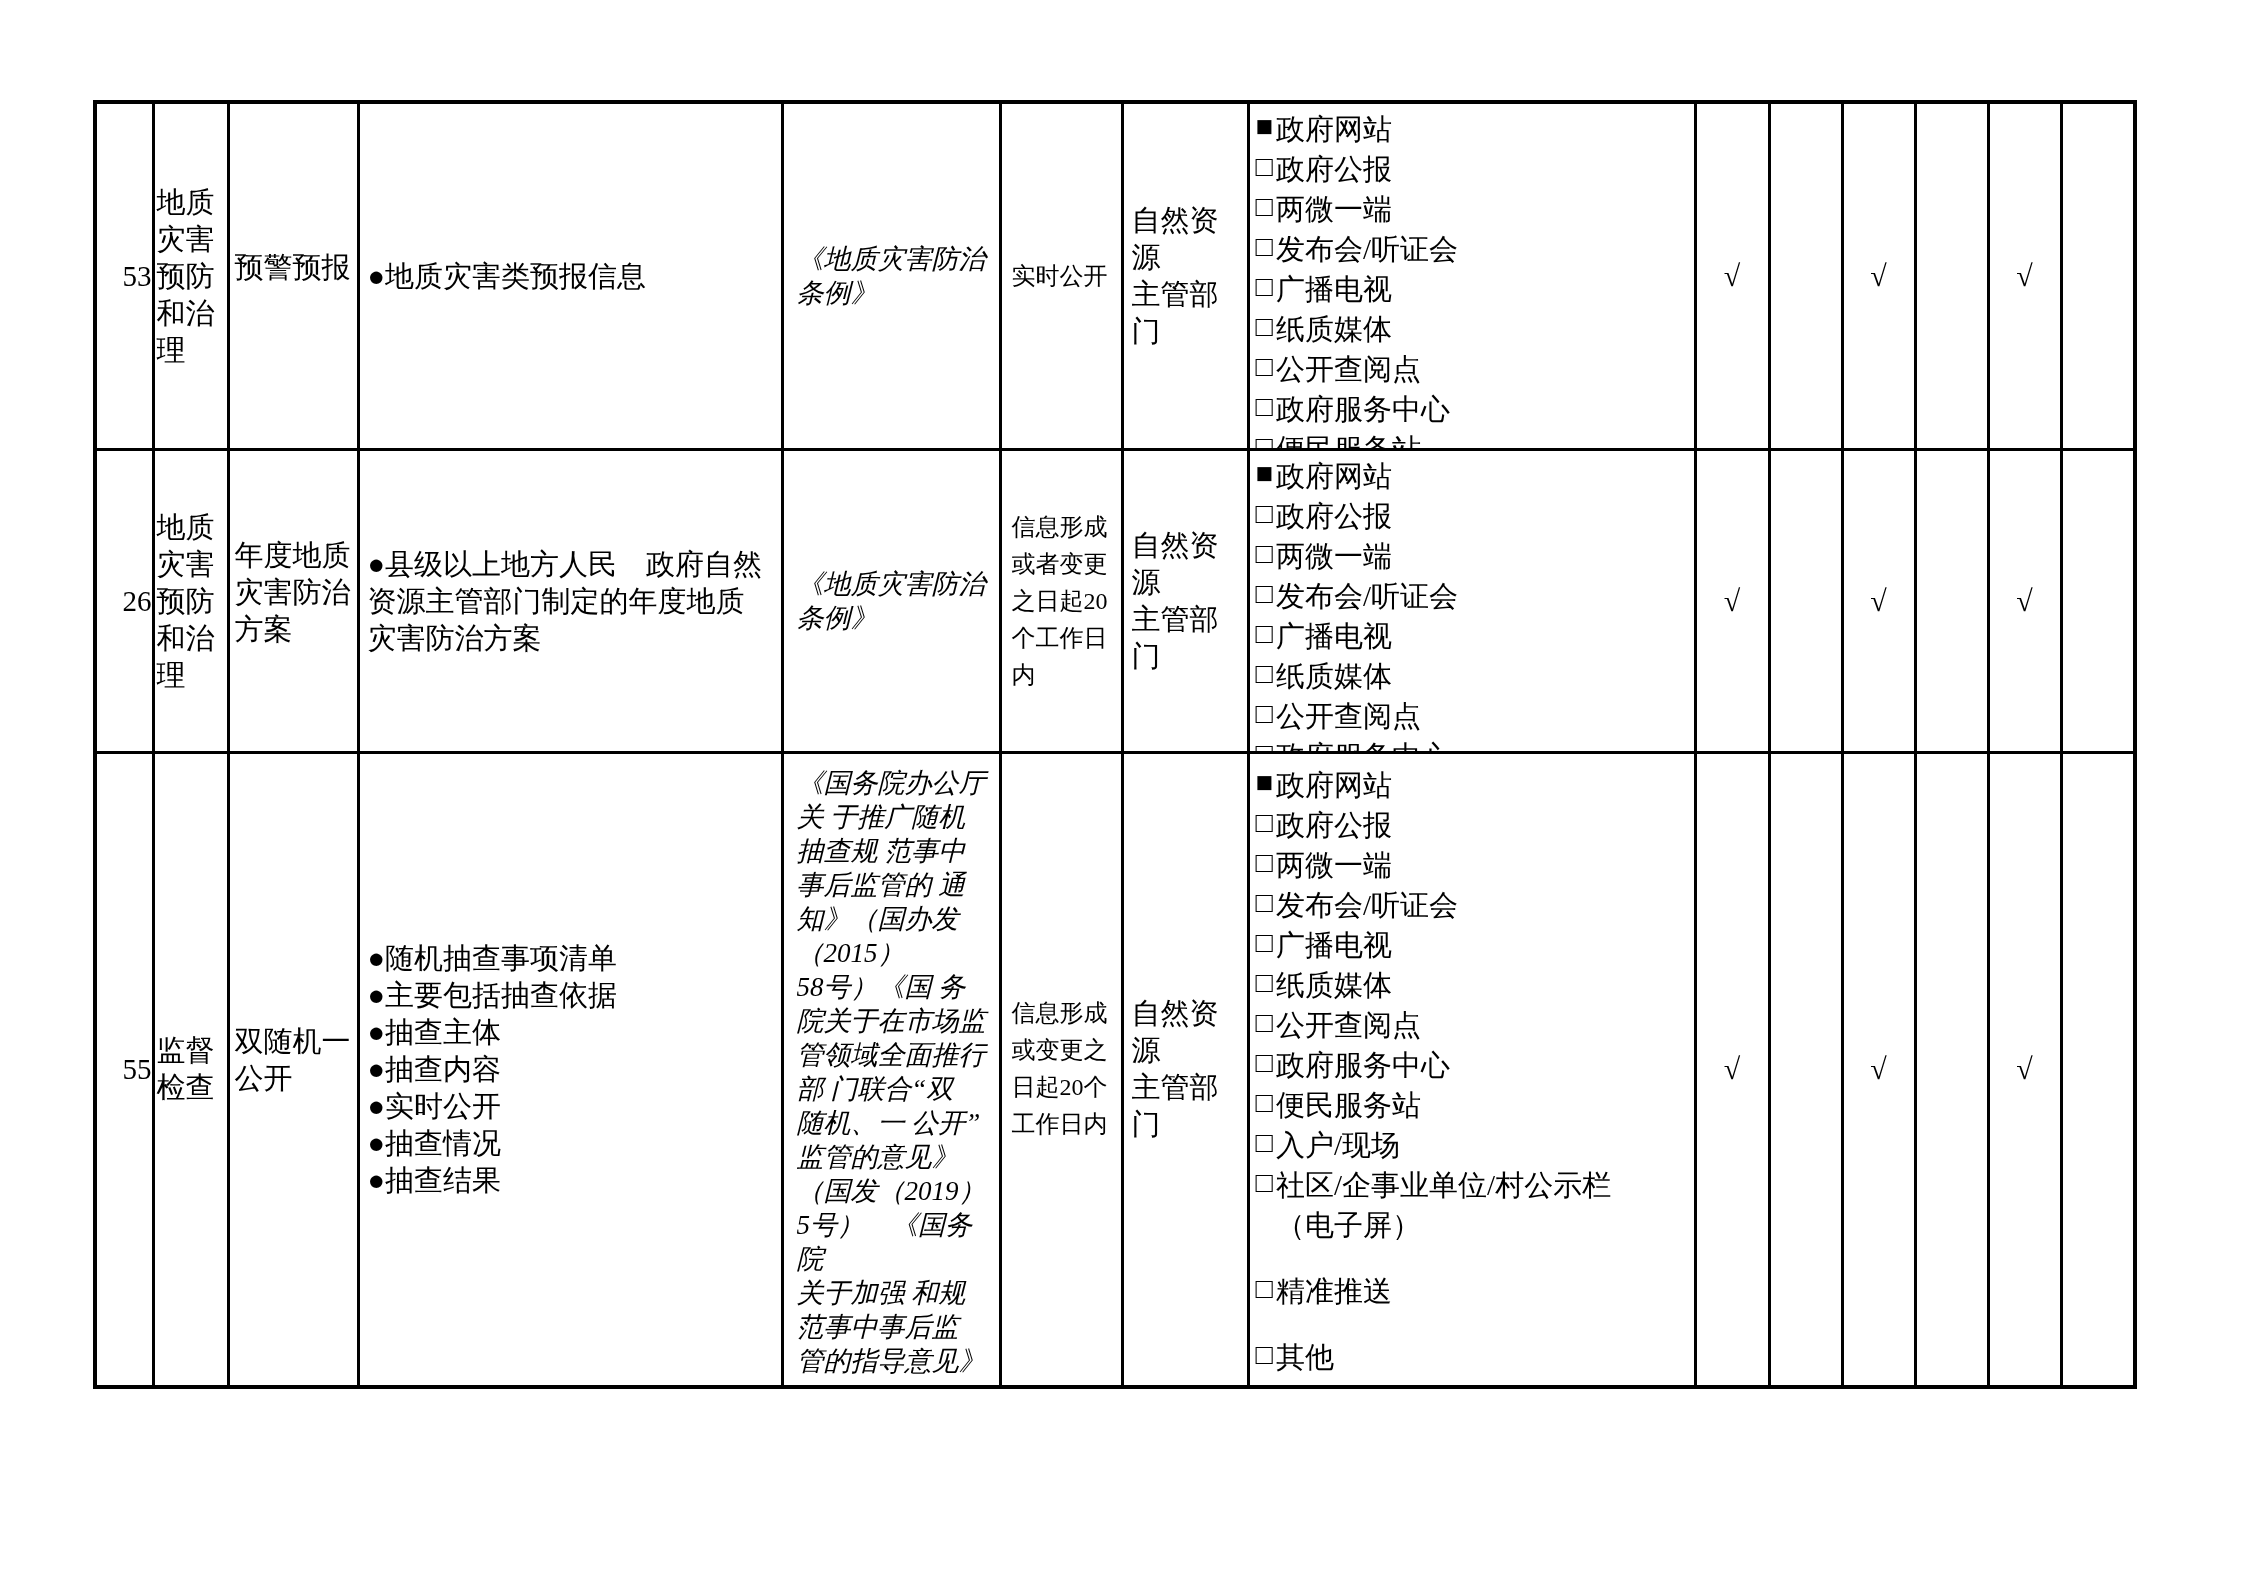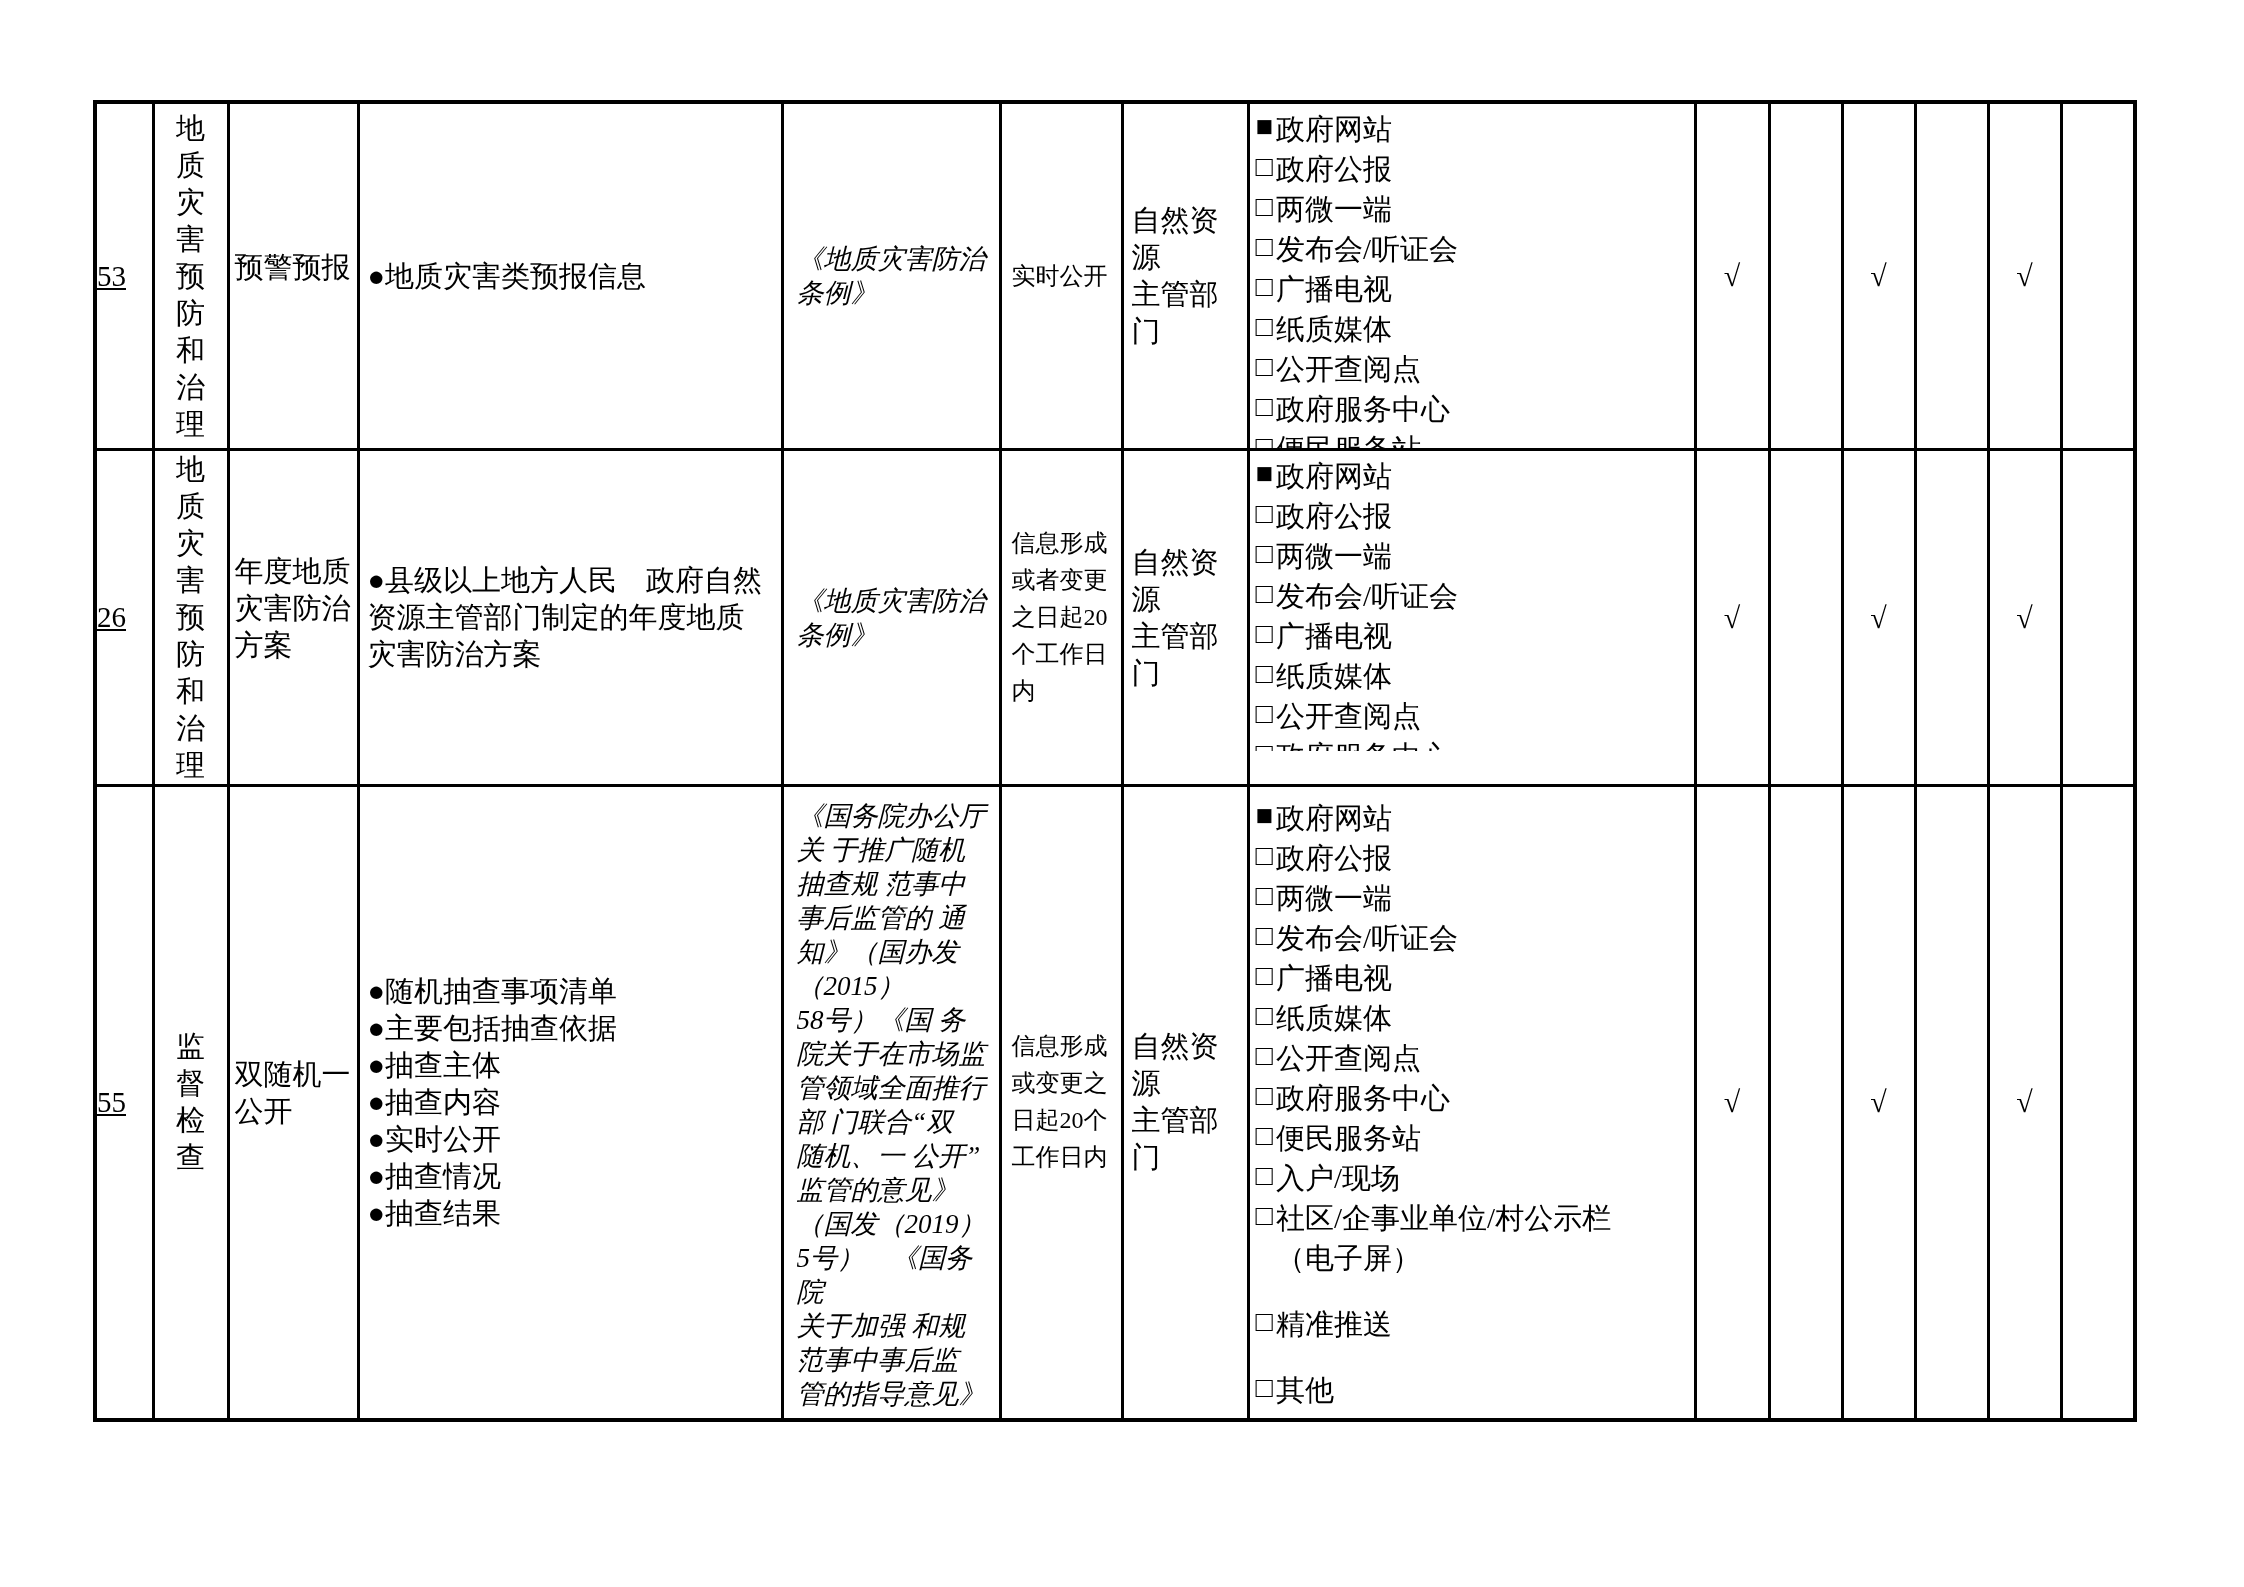--- a/index.html
+++ b/index.html
@@ -17,22 +17,22 @@
     border:3px solid #000;
     padding:0;
     font-size:29px;
     vertical-align:middle;
     overflow:hidden;
   }
   tr.r1{height:347px;}
   tr.r2{height:303px;}
   tr.r3{height:634px;}
   .pre{white-space:pre-line;}
-  .c-no{text-align:left;text-decoration:underline;}
-  .c-cat{text-align:center;padding:0 8px;line-height:37px;}
+  .c-no{text-align:right;}
+  .c-cat{text-align:left;padding:0 2px;line-height:37px;}
   .c-item{text-align:left;padding:0 2px 18px 5px;line-height:37px;}
   .c-content{text-align:left;padding:0 4px 0 8px;line-height:37px;}
   .c-basis{text-align:left;padding:0 4px 0 13px;font-size:27px;line-height:34px;font-style:italic;}
   .r3 .c-basis{vertical-align:top;}
   .r3 .c-basis .cellbox{height:624px;overflow:hidden;padding-top:12px;box-sizing:border-box;}
   .c-timing{text-align:left;padding:0 2px 0 10px;font-size:24px;line-height:37px;}
   .c-dept{text-align:left;padding:0 2px 0 8px;line-height:37px;}
   .c-channels{vertical-align:top;}
   .r3 .c-channels{vertical-align:middle;}
   .chan-wrap{box-sizing:border-box;padding:6px 2px 0 6px;overflow:hidden;}

